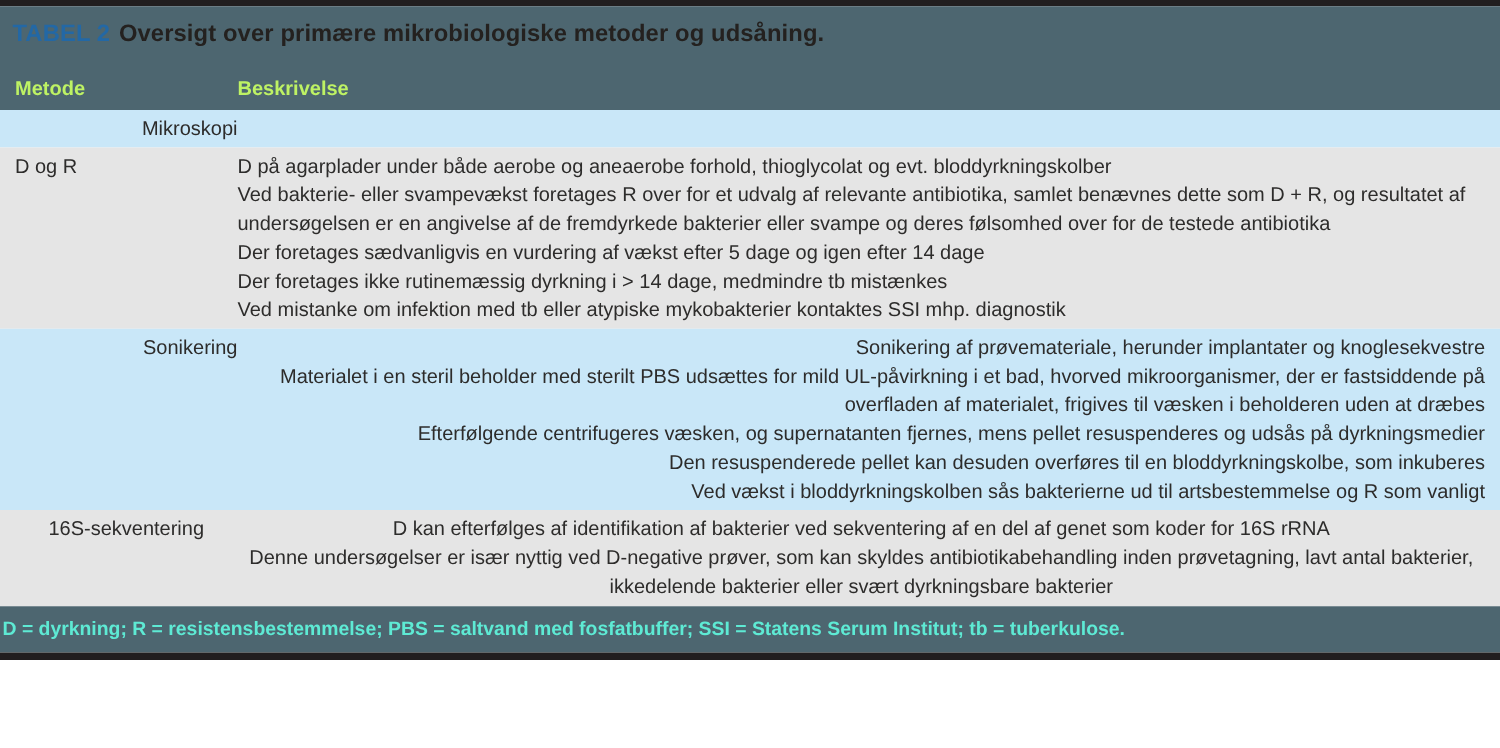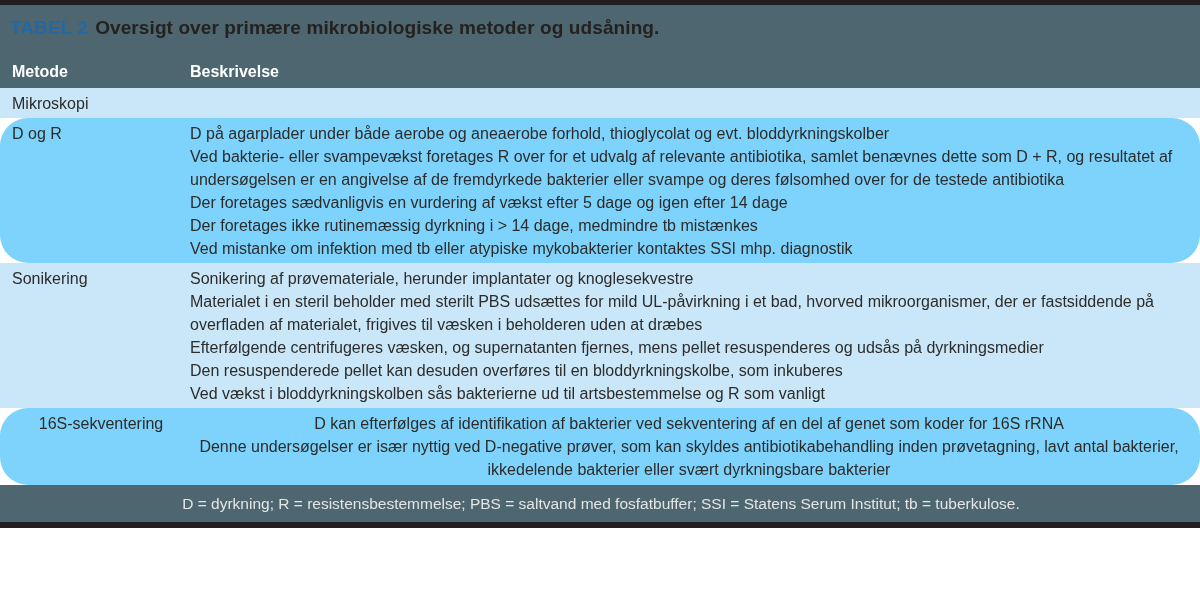--- a/index.html
+++ b/index.html
@@ -32,57 +32,56 @@
     color: #24211f;
     letter-spacing: 0.1px;
     white-space: nowrap;
   }
   .title-tag { color: #2368a5; margin-right: 7px; }
   .cols-row {
     display: grid;
     grid-template-columns: 190px 1fr;
     font-size: 16px;
     font-weight: bold;
-    color: #ffffff;
+    color: #bef264;
     padding-bottom: 7px;
   }
   .col-h1 { padding-left: 12px; }
 
   
   .rows { flex: 1 1 auto; display: flex; flex-direction: column; overflow: hidden; }
   .row {
     display: grid;
     grid-template-columns: 190px 1fr;
     padding: 4px 0 3px;
     font-size: 16px;
     line-height: 23px;
     color: #2d2c2b;
     box-sizing: border-box;
   }
   .row:last-child { flex: 1 1 auto; text-align: center; }
-  .shade-a { background: #c9e7f8; }
-  .shade-b { background: #7dd3fc; border-radius: 28px; }
+  .shade-a { background: #c9e7f8; text-align: right; }
+  .shade-b { background: #e5e5e5; }
   .cell-method { padding-left: 12px; }
   .cell-desc   { padding-right: 12px; }
   .cell-desc p { margin: 0; }
 
   
   .band-footer {
     height: 37px;
     flex: 0 0 auto;
     background: #4d6670;
-    color: #e5e5e5;
-    font-weight: normal;
+    color: #5eead4;
+    font-weight: bold;
     font-size: 15.5px;
     display: flex;
     align-items: center;
     padding-left: 2px;
     box-sizing: border-box;
     white-space: nowrap;
-    justify-content: center;
   }
 </style>
 </head>
 <body>
 
 <div class="page">
   <div class="rule-top"></div>
 
   <div class="band-header">
     <div class="title-row">

